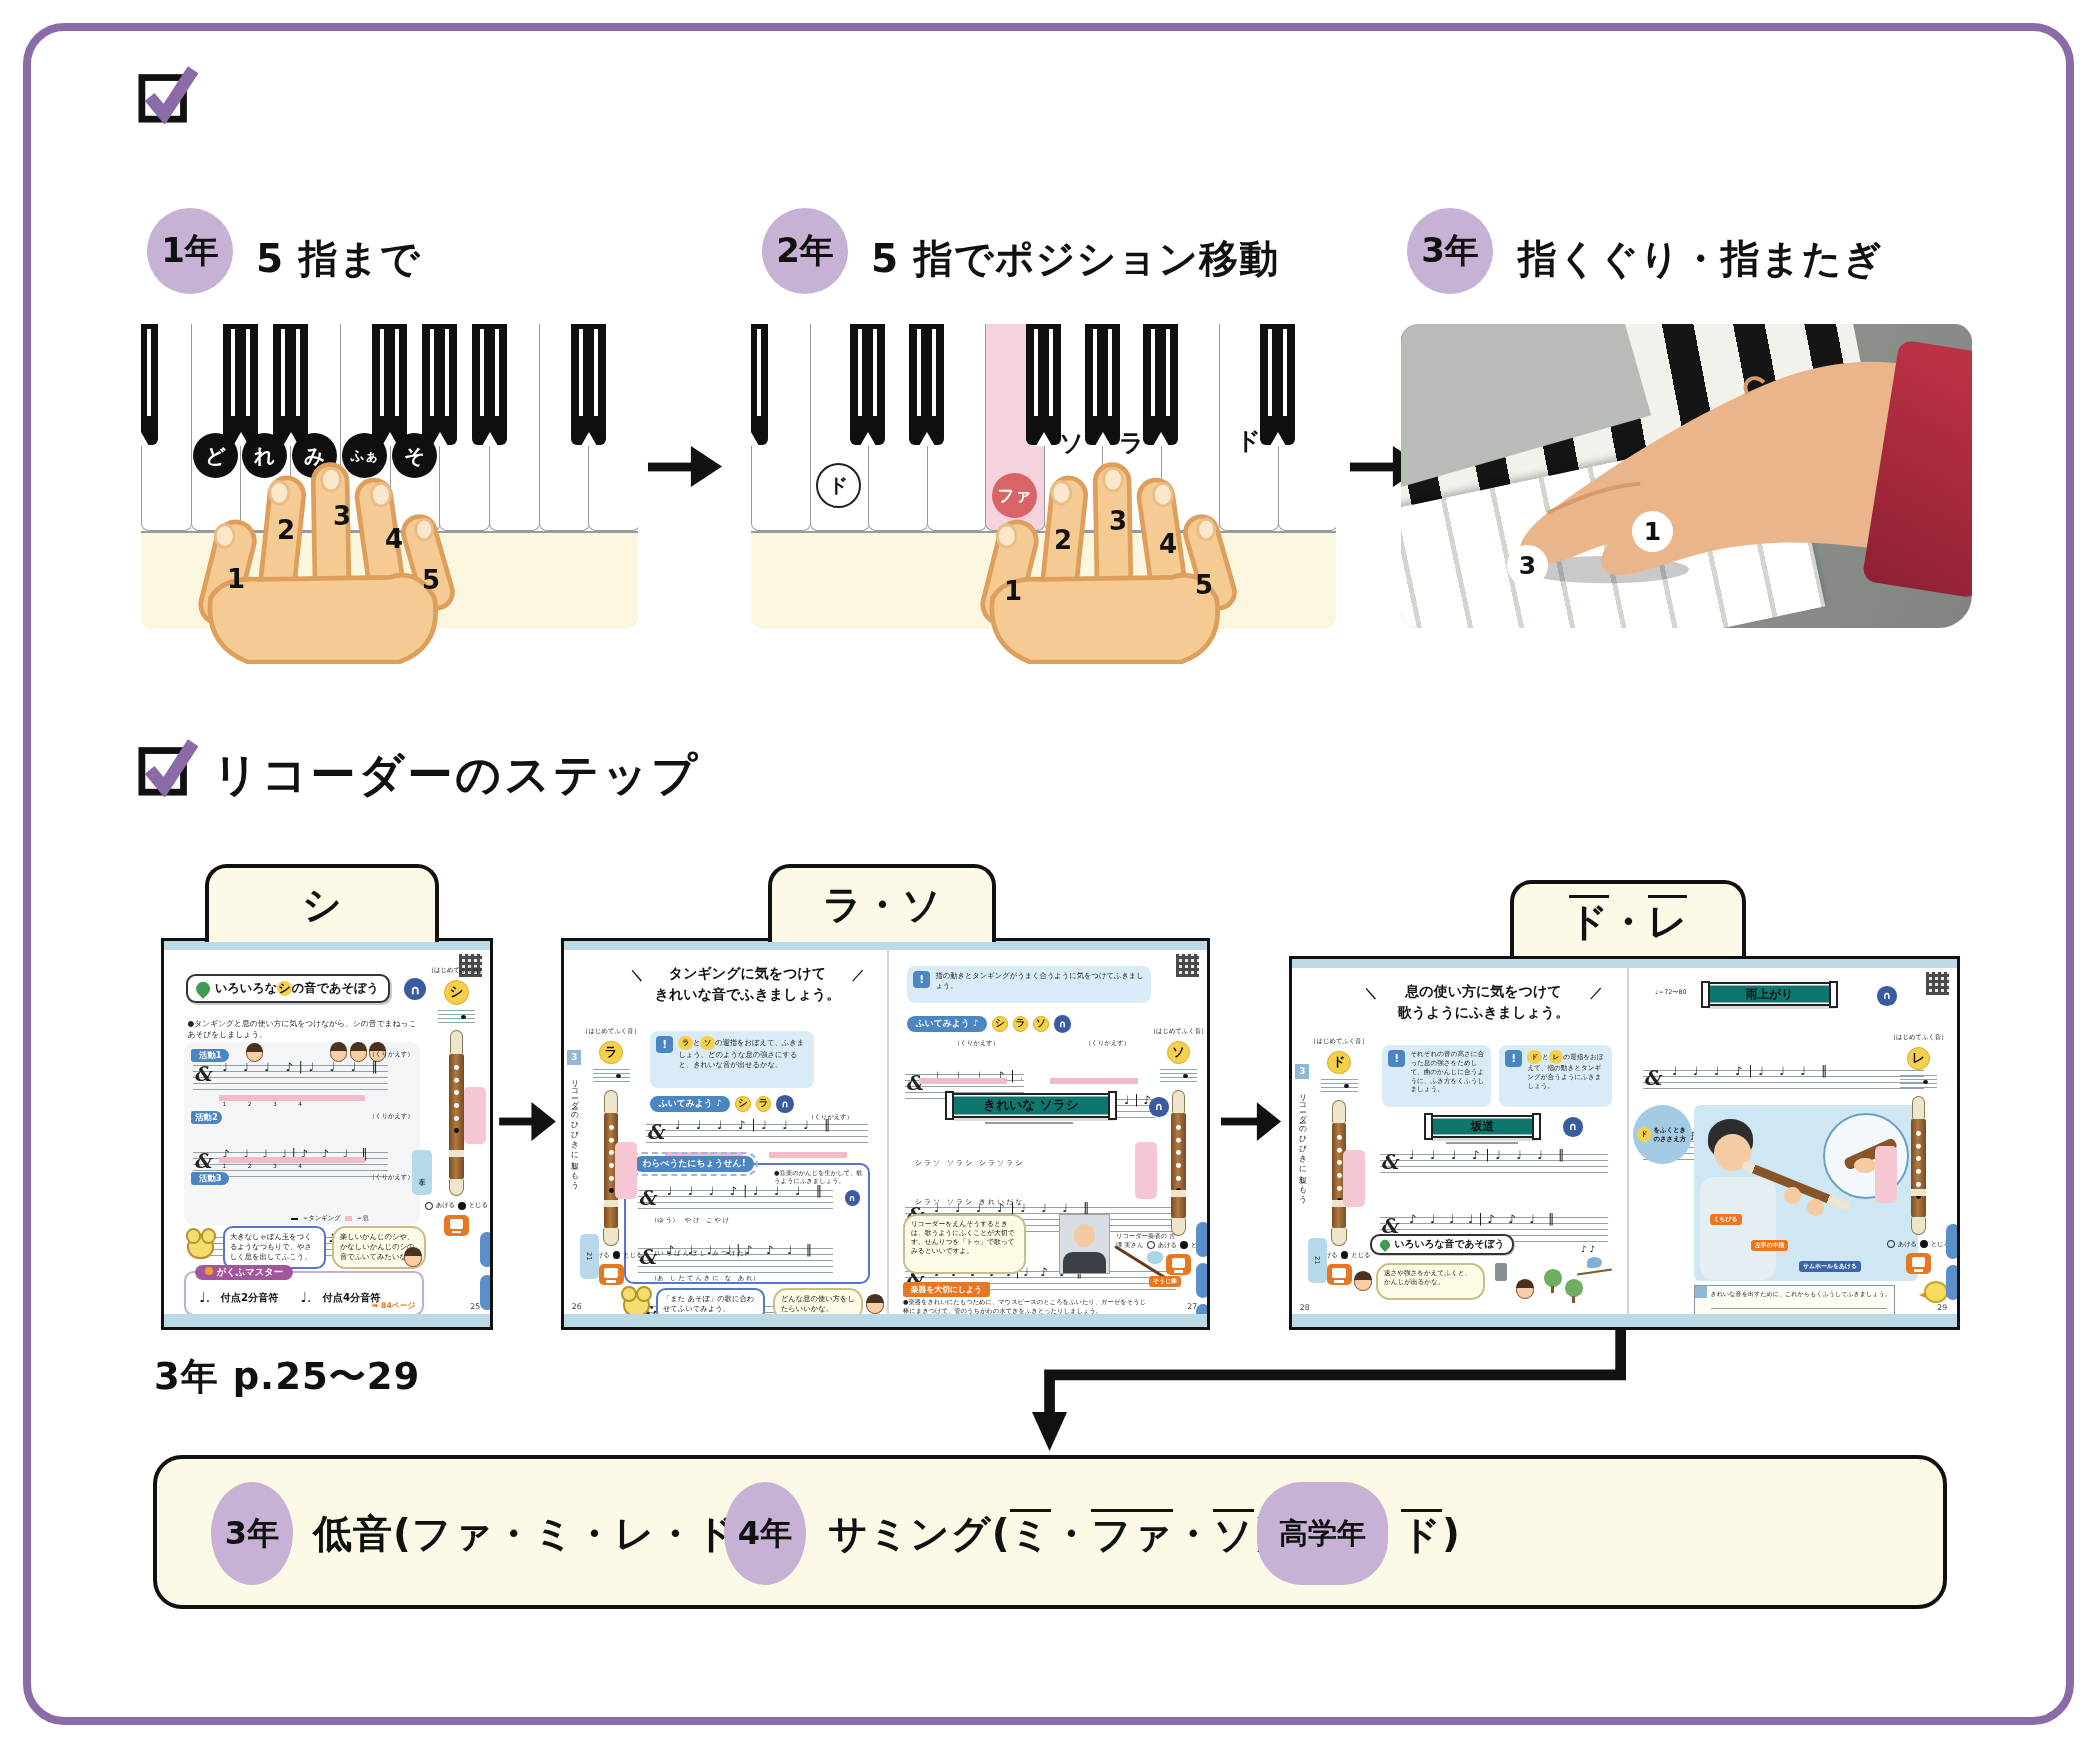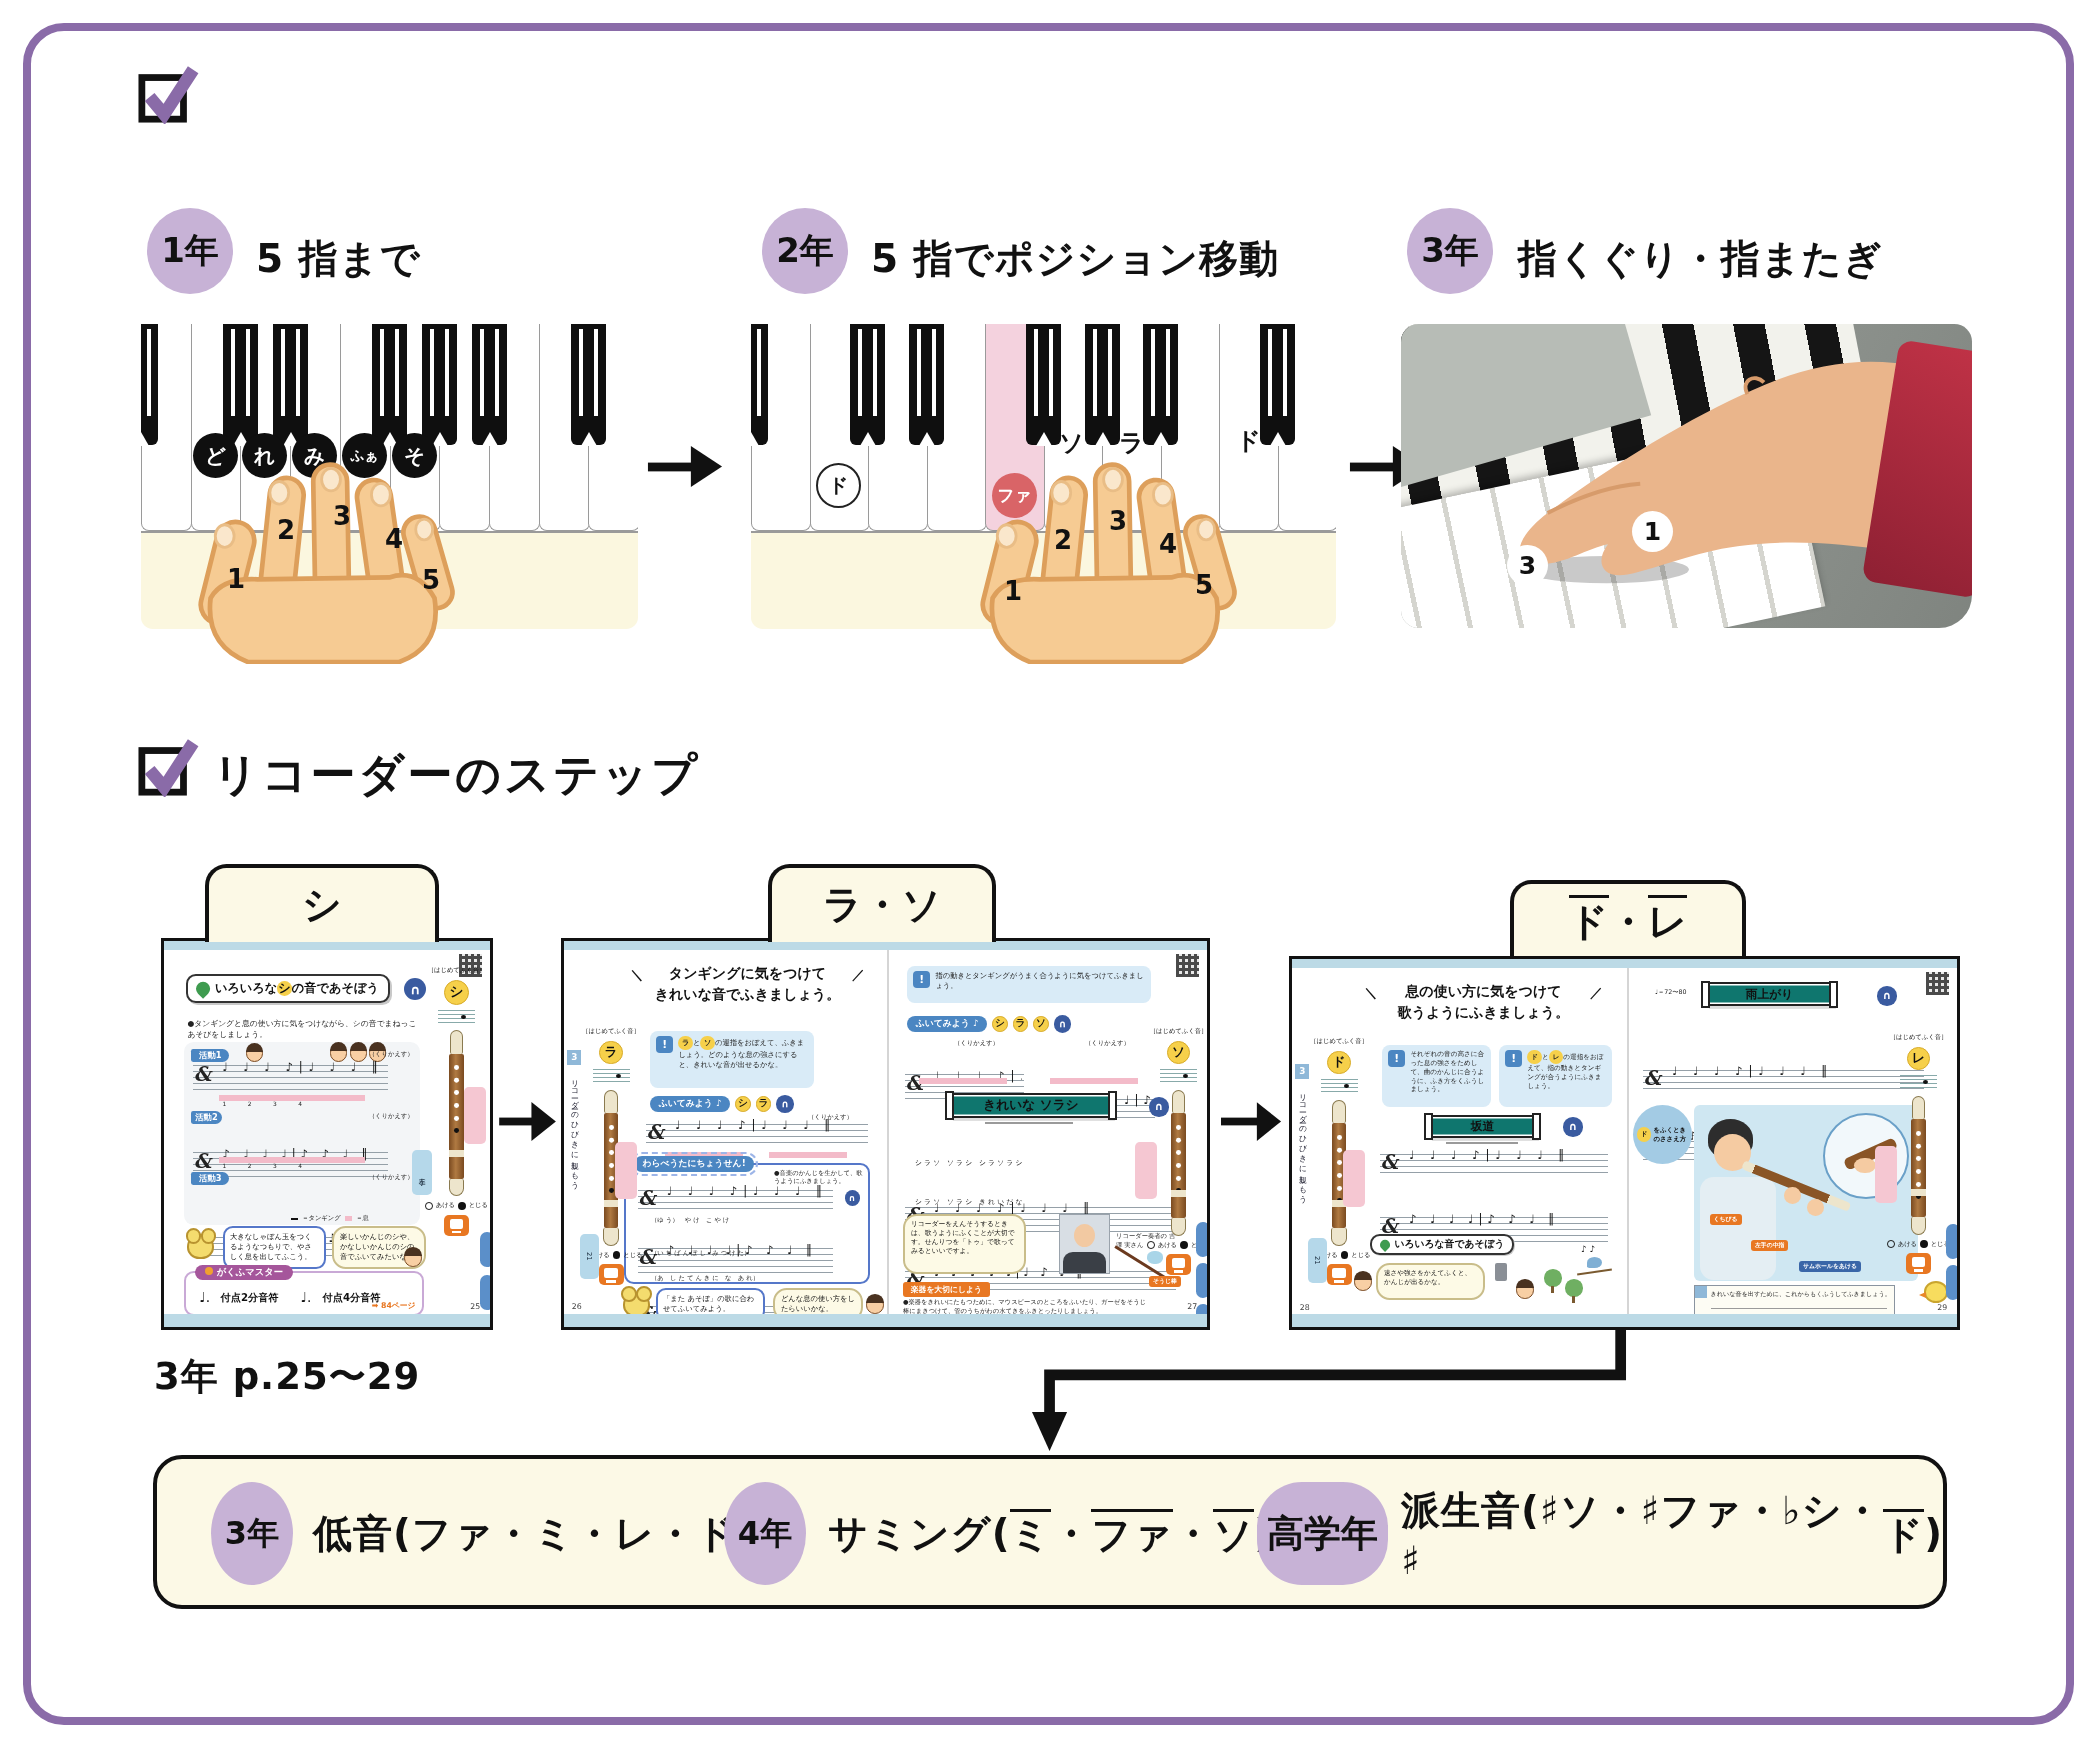--- a/index.html
+++ b/index.html
@@ -661,24 +661,23 @@
       </div>
   <div class="sumtxt" style="left:671px;top:23.4px">
         <span>サミング(</span>
         <span class="olx">ミ</span>
         <span>・</span>
         <span class="olx">ファ</span>
         <span>・</span>
         <span class="olx">ソ</span>
         <span>)</span>
       </div>
-  <div class="badge abs" style="left:1100px;top:23.4px;width:131px;height:103px;border-radius:45px;font-size:37px">
+  <div class="badge abs" style="left:1100px;top:23.4px;width:131px;height:103px;border-radius:45px;font-size:29px">
         <span>高学年</span>
       </div>
   <div class="sumtxt" style="left:1244px;top:23.4px">
-        <span>派生音(♯ソ・♯ファ・♭シ・♯</span>
         <span class="olx">ド</span>
         <span>)</span>
       </div>
 </div>
 
 </div>
 
 
 </body></html>

